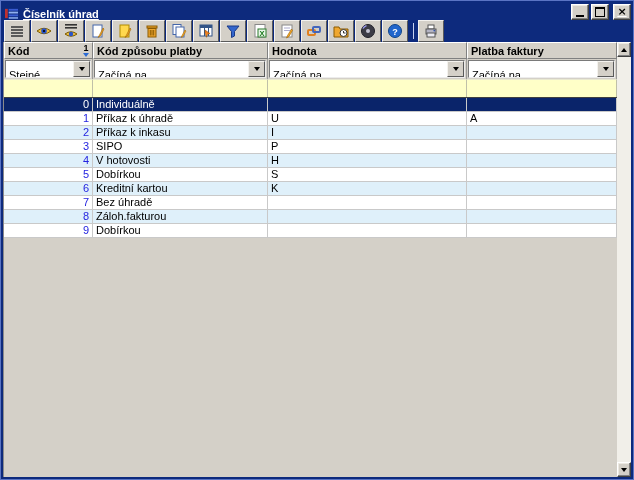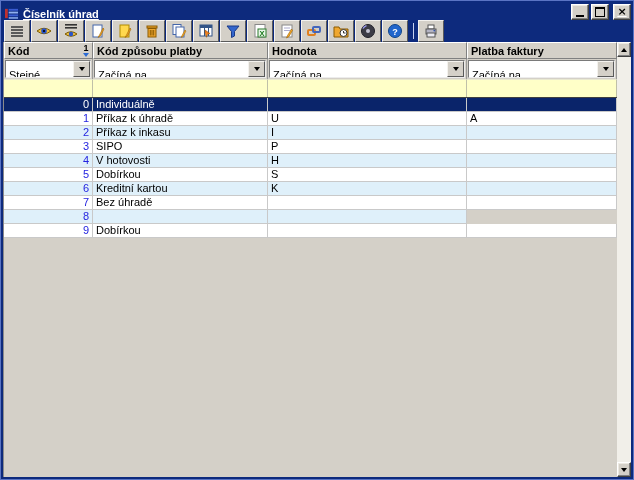--- a/index.html
+++ b/index.html
@@ -351,20 +351,21 @@
       <div class="cell"></div>
     </div>
     <div class="gridrow">
       <div class="cell num">7</div>
       <div class="cell">Bez úhradě</div>
       <div class="cell"></div>
       <div class="cell"></div>
     </div>
     <div class="gridrow row-alt">
       <div class="cell num">8</div>
+      <div class="cell">Záloh.fakturou</div>
       <div class="cell"></div>
       <div class="cell"></div>
     </div>
     <div class="gridrow">
       <div class="cell num">9</div>
       <div class="cell">Dobírkou</div>
       <div class="cell"></div>
       <div class="cell"></div>
     </div>
 

